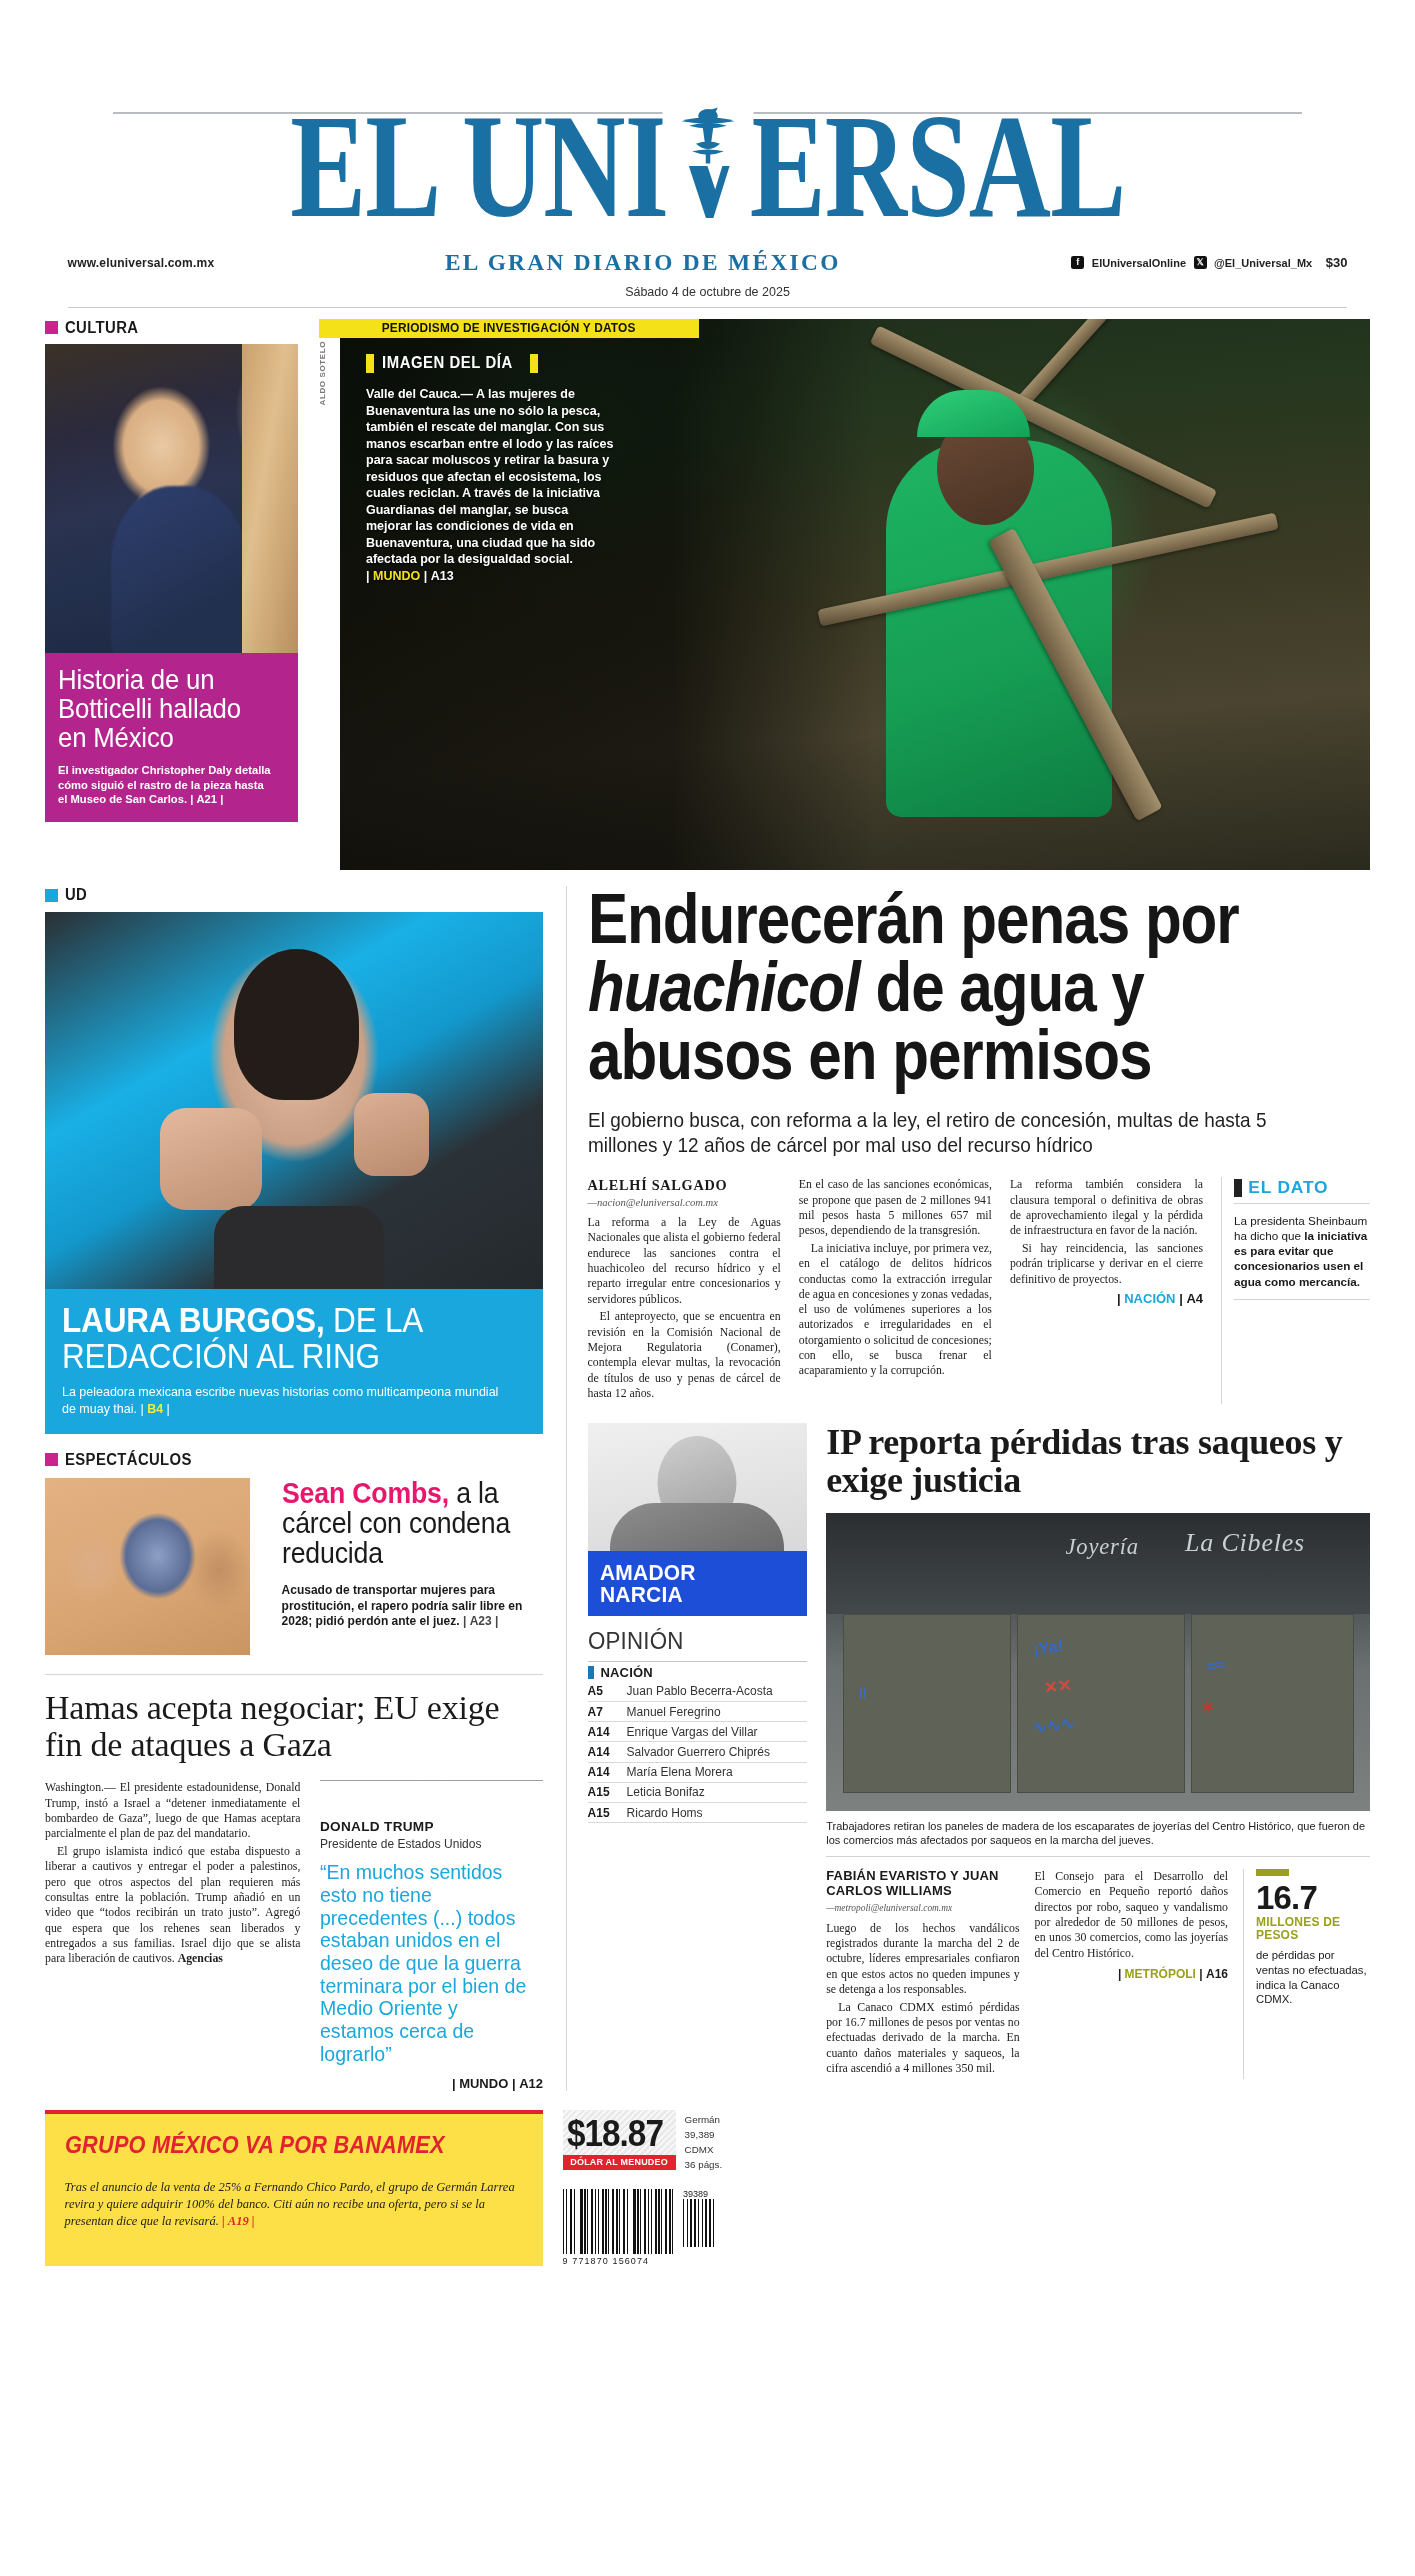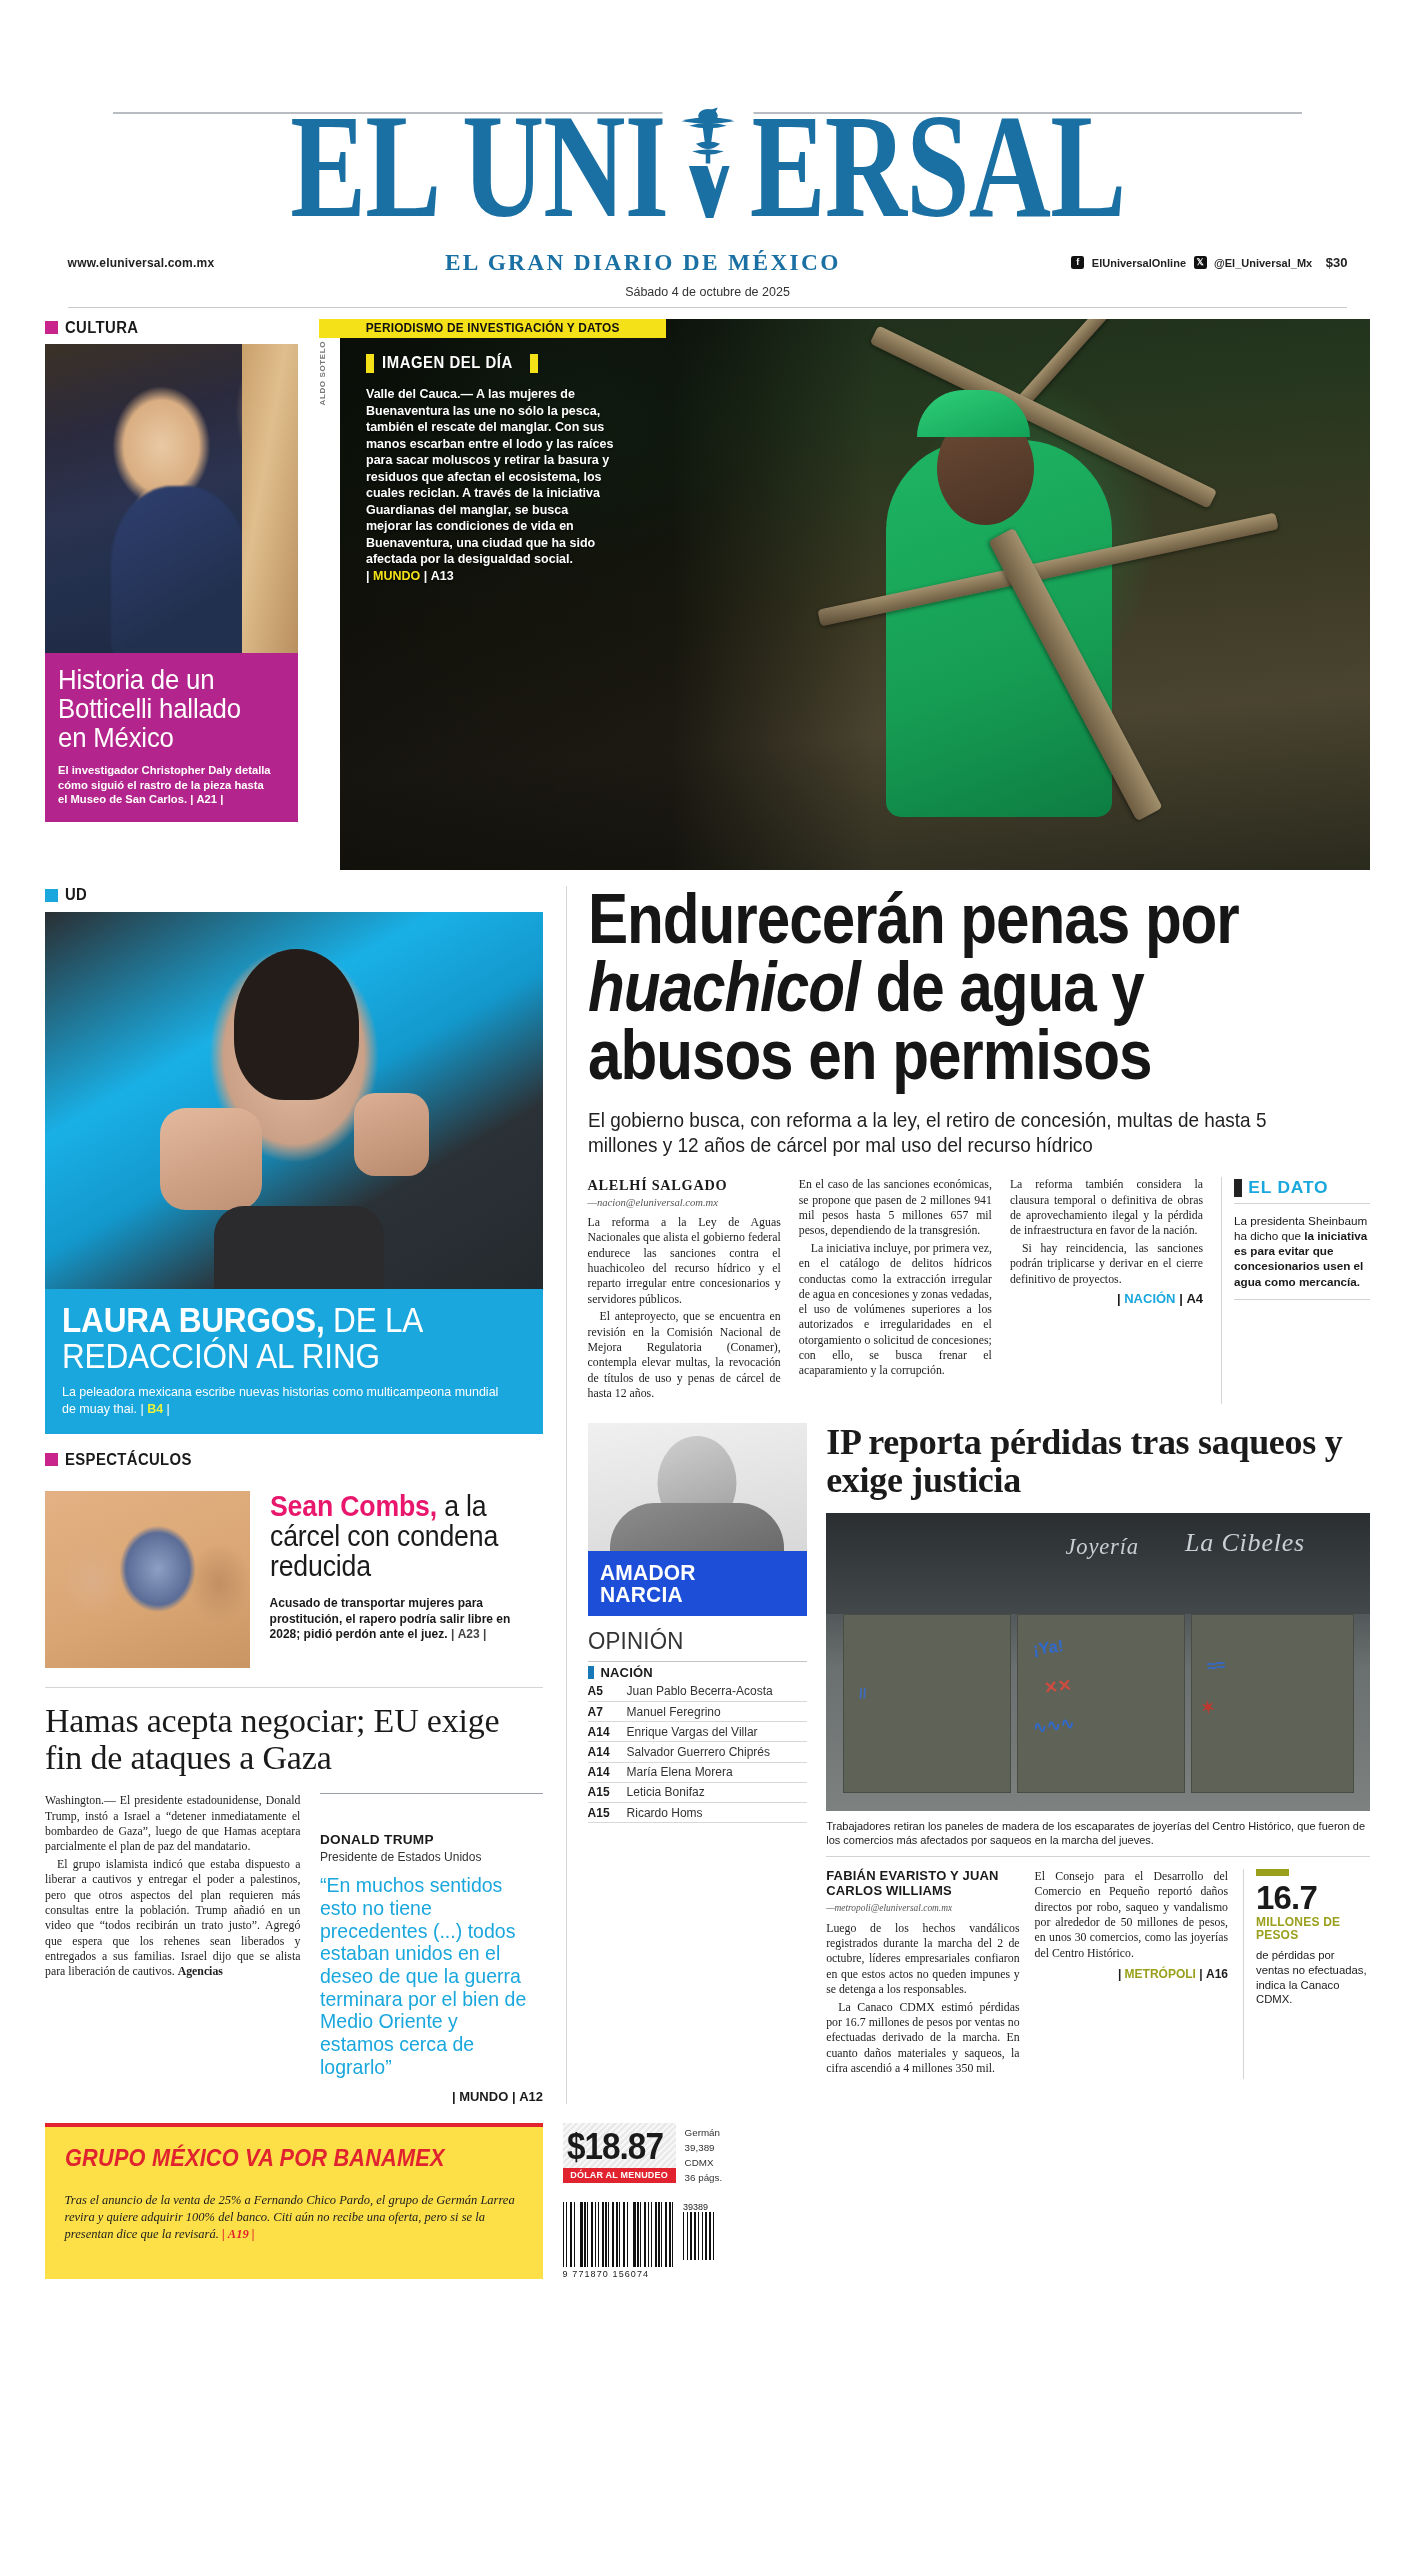--- a/index.html
+++ b/index.html
@@ -69,21 +69,21 @@
   .cap-magenta { background:#b3248c; color:#fff; padding:12px 13px 15px; }
   .cap-magenta h2 { font-family:"Liberation Sans Narrow","Liberation Sans",sans-serif;
                     font-weight:normal; font-size:28px; line-height:1.04; letter-spacing:-0.2px;
                     transform:scaleX(.92); transform-origin:left; }
   .cap-magenta p { font-size:11.7px; font-weight:bold; line-height:1.26; margin-top:10.6px; transform:scaleX(.96); transform-origin:left;}
   .refbox { display:inline; font-weight:bold; }
   .ref-white { color:#fff; }
 
   
   .col-photo { flex:1; position:relative; margin-left:21px; }
-  .yellow-strip { position:absolute; top:0; left:0; width:347px; height:19.6px; background:#f4e117;
+  .yellow-strip { position:absolute; top:0; left:0; width:380px; height:19.6px; background:#f4e117;
                   display:flex; align-items:center; justify-content:center; z-index:4; }
   .yellow-strip span { font-family:"Liberation Sans Narrow","Liberation Sans",sans-serif;
                        font-size:12.5px; font-weight:bold; letter-spacing:0.2px; color:#111; transform:scaleX(.95); }
   .credit-photo { left:-1.5px; top:22.6px; color:#777; }
   .photo-main {
     position:absolute; left:21px; top:0; right:0; bottom:0; overflow:hidden;
     background:
       radial-gradient(ellipse 181px 226px at 67% 40%, #2c6a39 0%, rgba(18,36,20,0) 70%),
       radial-gradient(ellipse 257px 196px at 22% 18%, #2a4a2a 0%, rgba(12,24,14,0) 72%),
       linear-gradient(175deg,#1d2d1b 0%,#26371f 22%,#3c3a24 52%,#4a4430 72%,#2a2a1d 100%);
@@ -143,21 +143,21 @@
 
   .cap-cyan { background:#19a7dd; color:#fff; padding:13.6px 16.6px 16.6px; }
   .cap-cyan h2 { font-family:"Liberation Sans Narrow","Liberation Sans",sans-serif;
                  font-weight:normal; font-size:35px; line-height:1.02; letter-spacing:-0.2px;
                  transform:scaleX(.9); transform-origin:left; }
   .cap-cyan h2 b { font-weight:bold; }
   .cap-cyan p { font-size:13px; line-height:1.28; margin-top:10.6px; transform:scaleX(.96); transform-origin:left; }
   .ref-lime { color:#e9f13a; font-weight:bold; }
 
   .espect { margin-top:16.6px; }
-  .espect-body { display:flex; margin-top:22px; gap:0; }
+  .espect-body { display:flex; margin-top:9px; gap:12px; }
   .espect-art { width:205px; flex:0 0 205px; height:177px; position:relative; overflow:hidden;
     background:
       radial-gradient(ellipse 53px 60px at 55% 44%, #8e9fc4 0%, #5b6d96 60%, rgba(0,0,0,0) 72%),
       radial-gradient(ellipse 42px 49px at 23% 50%, #dcae88 0%, rgba(0,0,0,0) 75%),
       radial-gradient(ellipse 42px 53px at 85% 52%, #c08f63 0%, rgba(0,0,0,0) 75%),
       linear-gradient(160deg,#e3b183,#d9a573 60%,#c89563);
   }
   .espect-txt { flex:1; padding-left:19.6px; }
   .espect-txt h2 { font-family:"Liberation Sans Narrow","Liberation Sans",sans-serif; font-weight:normal;
                    font-size:29px; line-height:1.04; letter-spacing:-0.2px; transform:scaleX(.92);

